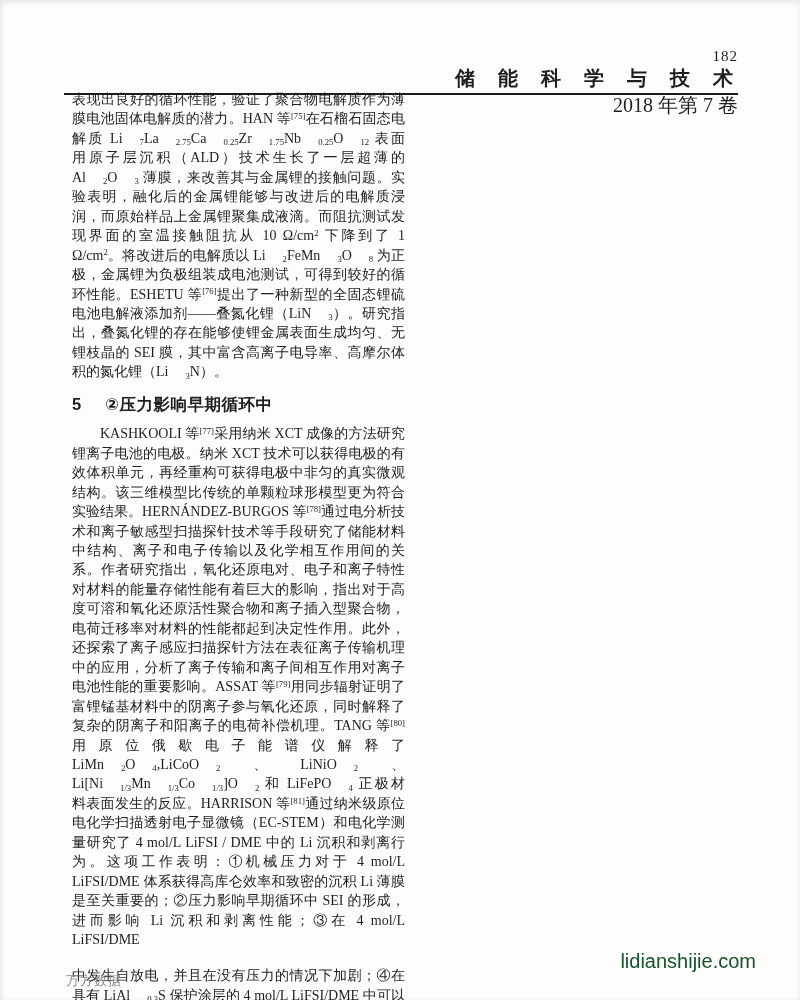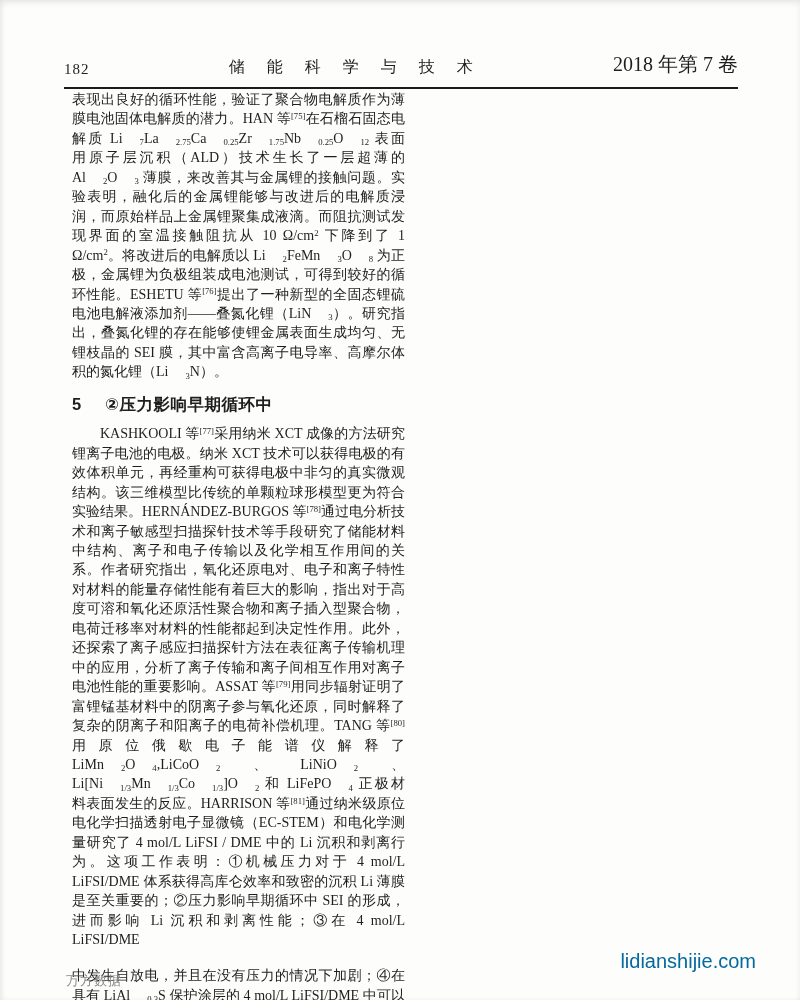--- a/index.html
+++ b/index.html
@@ -22,30 +22,31 @@
   .header {
     position: absolute;
     top: 48px;
     left: 64px;
     right: 62px;
     height: 30px;
     display: flex;
     align-items: flex-end;
     justify-content: space-between;
     border-bottom: 2px solid #1c1c1c;
-    padding-bottom: 9px;
+    padding-bottom: 15px;
+    flex-direction: column;
   }
   .page-number {
     font-size: 15px;
     letter-spacing: 1px;
   }
   .journal-title {
-    font-size: 16px;
+    font-size: 20px;
     letter-spacing: 9px;
-    font-weight: 400;
+    font-weight: 700;
     transform: translateX(4px);
   }
   .volume-info {
     font-size: 20px;
   }
   
   .body-columns {
     position: absolute;
     top: 90px;
     left: 72px;
@@ -129,15 +130,15 @@
       <p class="para-indent para-continue-end">KASHKOOLI 等<sup>[77]</sup>采用纳米 XCT 成像的方法研究锂离子电池的电极。纳米 XCT 技术可以获得电极的有效体积单元，再经重构可获得电极中非匀的真实微观结构。该三维模型比传统的单颗粒球形模型更为符合实验结果。HERNÁNDEZ-BURGOS 等<sup>[78]</sup>通过电分析技术和离子敏感型扫描探针技术等手段研究了储能材料中结构、离子和电子传输以及化学相互作用间的关系。作者研究指出，氧化还原电对、电子和离子特性对材料的能量存储性能有着巨大的影响，指出对于高度可溶和氧化还原活性聚合物和离子插入型聚合物，电荷迁移率对材料的性能都起到决定性作用。此外，还探索了离子感应扫描探针方法在表征离子传输机理中的应用，分析了离子传输和离子间相互作用对离子电池性能的重要影响。ASSAT 等<sup>[79]</sup>用同步辐射证明了富锂锰基材料中的阴离子参与氧化还原，同时解释了复杂的阴离子和阳离子的电荷补偿机理。TANG 等<sup>[80]</sup>用原位俄歇电子能谱仪解释了 LiMn<sub>2</sub>O<sub>4</sub>,LiCoO<sub>2</sub>、LiNiO<sub>2</sub>、Li[Ni<sub>1/3</sub>Mn<sub>1/3</sub>Co<sub>1/3</sub>]O<sub>2</sub> 和 LiFePO<sub>4</sub> 正极材料表面发生的反应。HARRISON 等<sup>[81]</sup>通过纳米级原位电化学扫描透射电子显微镜（EC-STEM）和电化学测量研究了 4 mol/L LiFSI / DME 中的 Li 沉积和剥离行为。这项工作表明：①机械压力对于 4 mol/L LiFSI/DME 体系获得高库仑效率和致密的沉积 Li 薄膜是至关重要的；②压力影响早期循环中 SEI 的形成，进而影响 Li 沉积和剥离性能；③在 4 mol/L LiFSI/DME</p>
     </div>
 
     <div class="column">
       <p class="para-continue-end">中发生自放电，并且在没有压力的情况下加剧；④在具有 LiAl<sub>0.3</sub>S 保护涂层的 4 mol/L LiFSI/DME 中可以抑制自放电；⑤LiAl<sub>0.3</sub>S 保护涂层增加了沉积过程中 Li 的成核密度，这可能是 Li 形貌改善和容量提高的原因；⑥尽管有几个宏观电化学测量结果和 EC-STEM 实验之间存在显著差异，但 EC-STEM 实验可以验证与宏观电池系统相关的机制。MATADI 等<sup>[82]</sup>研究了低温（5 ℃）下商业的石墨/NMC 锂离子电池的循环性能。发现了在低温下石墨电极的不可逆退化机理，对立于金属锂沉积的机理作为石墨基锂离子电池的主要退化机理，使用了商用的 16 A·h C/NMC 的锂离子电池，在 5 ℃时，2.7 V 和 4.2 V 之间 1 C 倍率下循环，仅循环 50 次即发生明显的退化，而在 45 ℃时，循环 4000 次才有明显退化。KIM 等<sup>[83]</sup>研究了石墨和 SiO 电极上的固态电解质界面（SEI）的热降解机理（60～130 ℃）。在两种可能的降解机理中，五氟化磷（PF<sub>5</sub>）的攻击主导了 SEI 层在该温度范围内的热分解。一旦 SEI 层被破坏，由于钝化能力的丧失，在新暴露的电极表面上发生电解液分解和薄膜沉积，这是 SEI 的修复过程。SEI 层的这种损伤/修复一直持续到 Li<sup>+</sup>/电子从负极被耗尽。这个过程的一个不被希望的特征是 SEI 厚度的稳定增加，这导致极化增大和容量衰减。MATHIAS 等<sup>[84]</sup>用集成了磁控溅射、XPS 和 UPS 的真空系统研究了石榴石固态电解质 LLTO（Li<sub>5</sub>La<sub>3</sub>Ta<sub>2</sub>O<sub>12</sub>）和金属锂的界面稳定性问题。通过在超高真空中 650 ℃预烧 1 h，电解质表面的 Li<sub>2</sub>CO<sub>3</sub> 等钝化层大大减少。热蒸发在电解质表面镀上一层金属锂，然后用 XPS 和 UPS 对它们的界面进行研究。通过对各元素的分析，界面的构成图像如下：电解质和金属锂之间有一层 Li<sub>2</sub>O<sub>2</sub>、Li<sub>2</sub>CO<sub>3</sub> 和 Li<sub>2</sub>O 组成的钝化层。他们根据对结合能偏移的定量分析，提出如下反应图景：一部分金属锂进入电解质，使得两边的 Li 的化学势相等，导致费米能级抬升；而 Li<sup>+</sup>电化学势的对齐则使得芯能级结合能降低。LEE 等<sup>[85]</sup>报道了对 α-MnO<sub>2</sub> 作为锂离子电池电极的原位透射电镜的研究。α-MnO<sub>2</sub> 具有通道结构，而且在一定的电压范围内，既可以通过插入 Li<sup>+</sup>成为锂电池的正极材料，也可以通过逆向反应在同样的电压范围内作为锂电池的负极材料。通过对现有的原位 TEM 进行了精巧的改进，对锂基的 α-MnO<sub>2</sub> 进行了原位研究，确定了 Li<sup>+</sup>可以在 α-MnO<sub>2</sub> 通道中快速通过。而且，通过追踪整个锂化过程，从最佳晶向上</p>
     </div>
 
   </div>
 
   <div class="footer-watermark">万方数据</div>
-  <div class="footer-website" style="color: #0369a1;">lidianshijie.com</div>
+  <div class="footer-website" style="color: #14532d;">lidianshijie.com</div>
 
 </div>
 
 </body></html>

